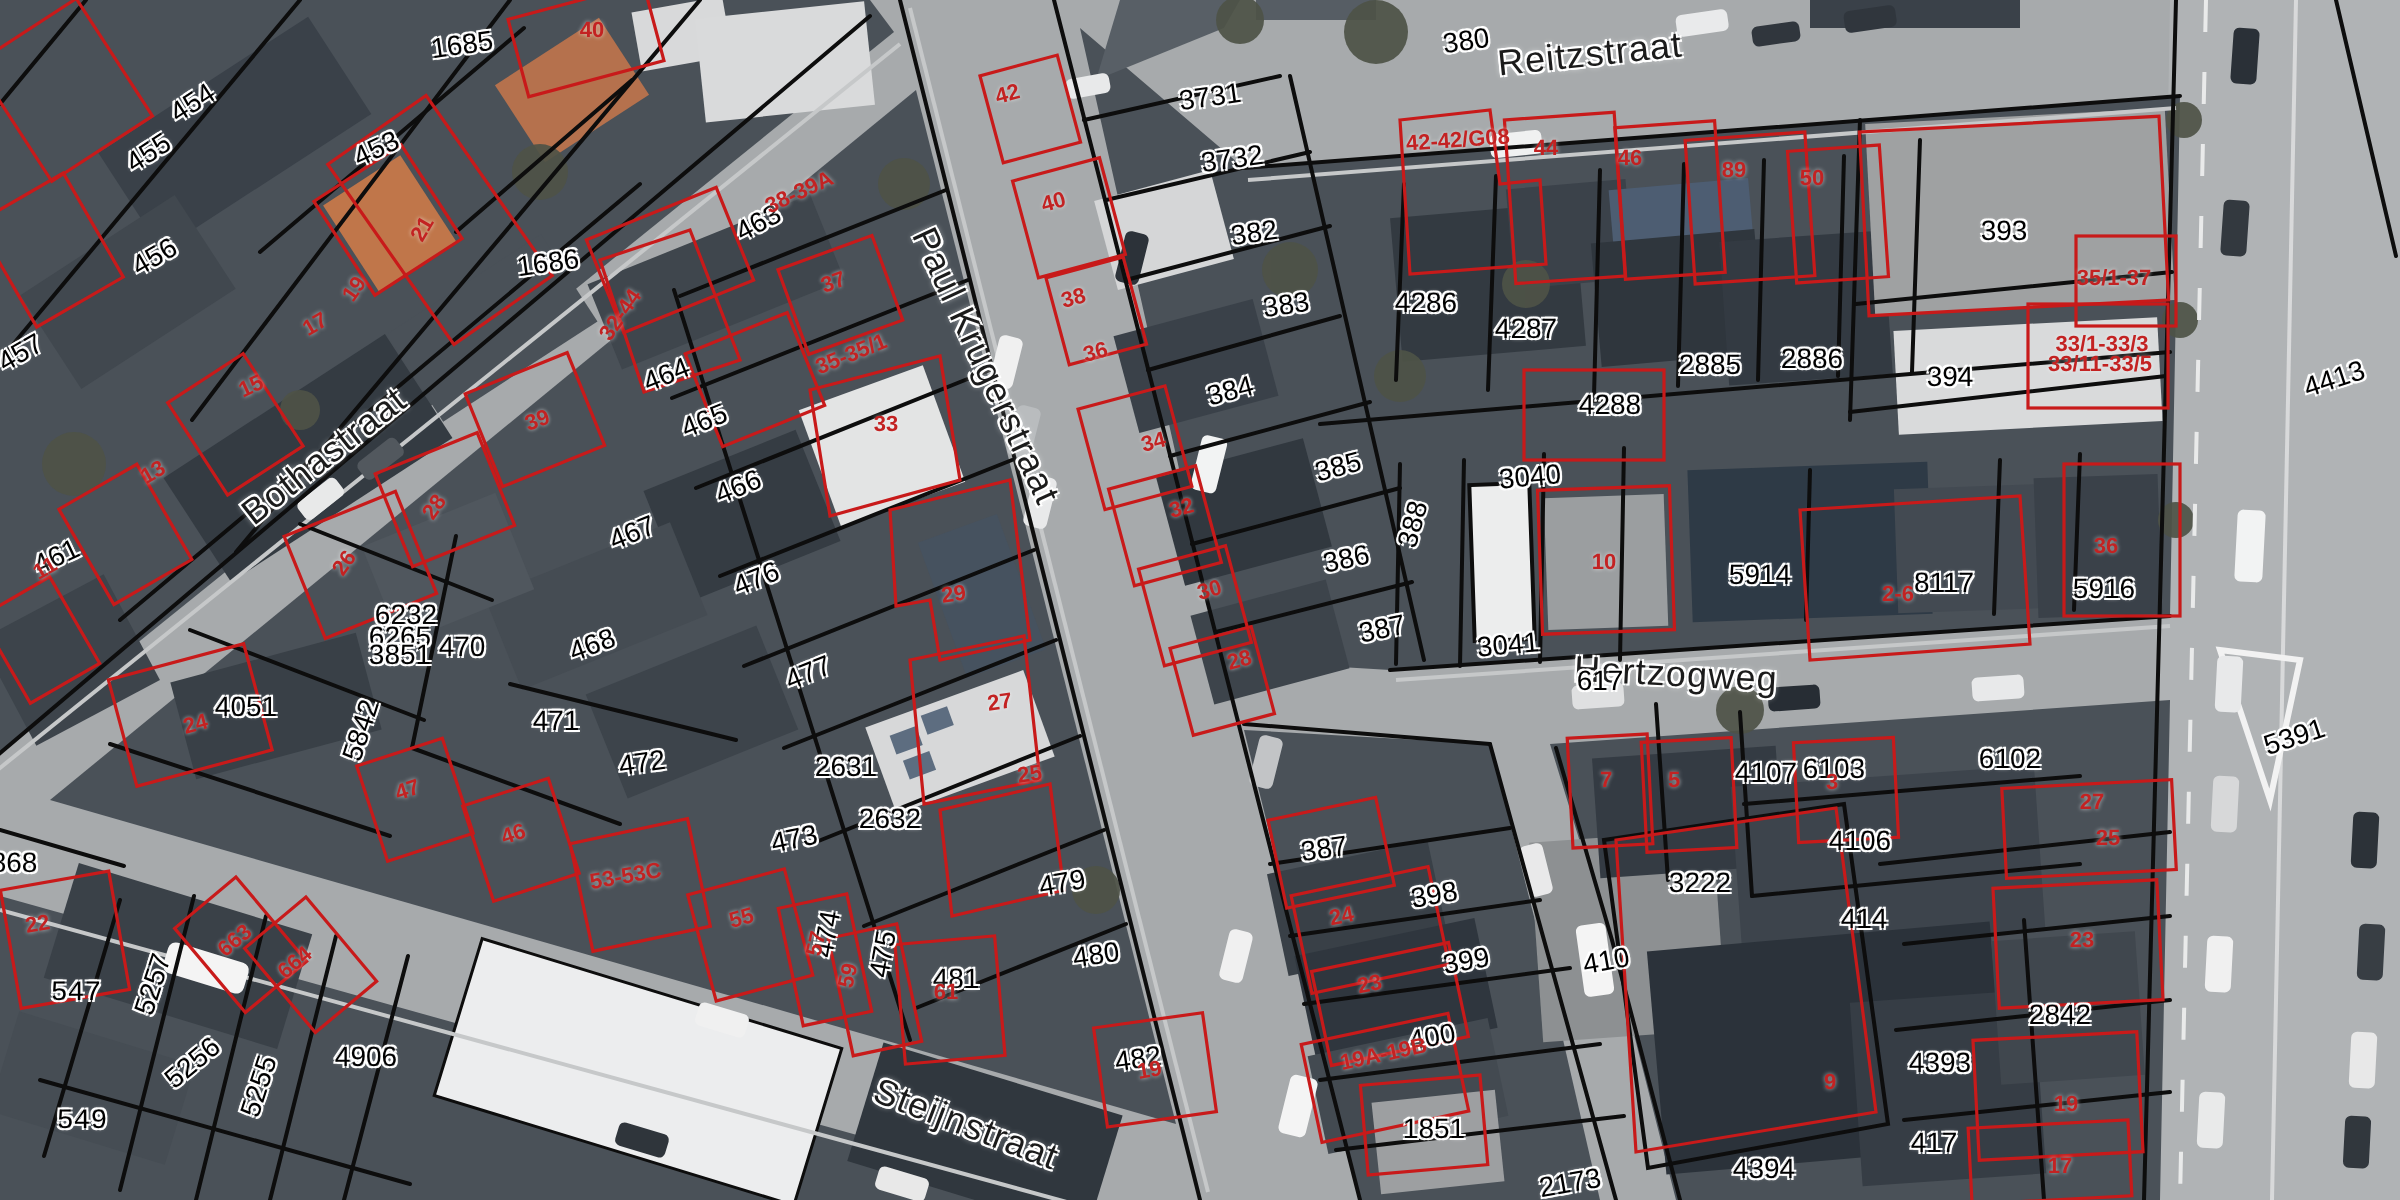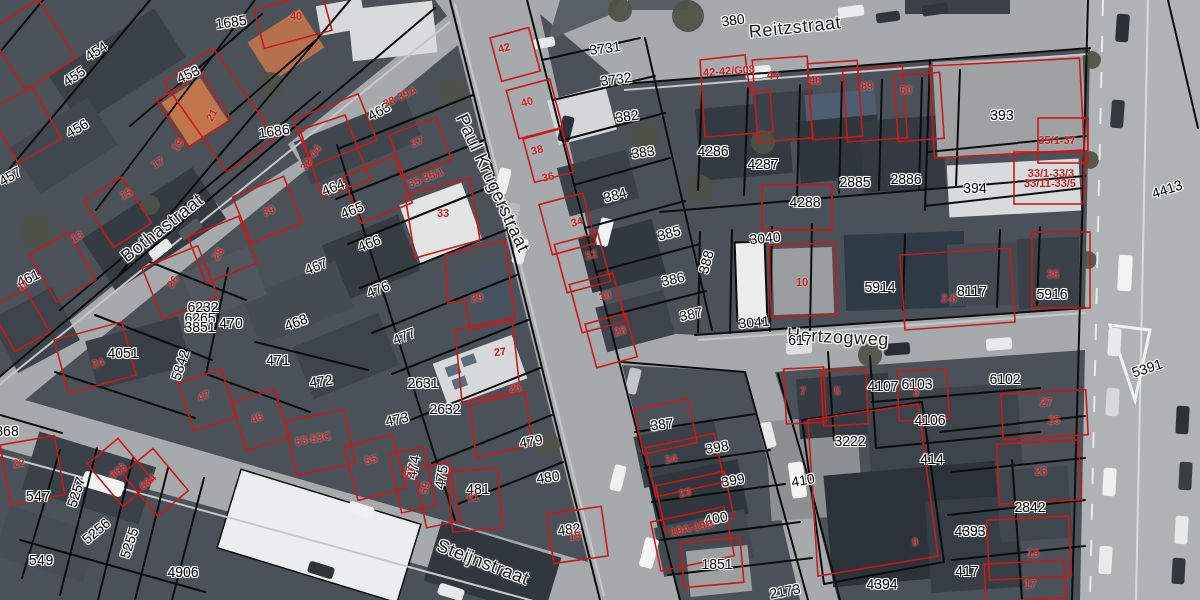--- a/index.html
+++ b/index.html
@@ -360,21 +360,21 @@
       <span class="lbl parcel" style="left: 531px; top: 441px; transform: translate(-50%, -50%) rotate(-10deg);">479</span>
       <span class="lbl parcel" style="left: 548px; top: 477px; transform: translate(-50%, -50%) rotate(-8deg);">480</span>
       <span class="lbl parcel" style="left: 569px; top: 529px; transform: translate(-50%, -50%) rotate(-8deg);">482</span>
       <span class="lbl parcel" style="left: 180px; top: 365px; transform: translate(-50%, -50%) rotate(-72deg);">5842</span>
       <span class="lbl parcel" style="left: 76px; top: 492px; transform: translate(-50%, -50%) rotate(-72deg);">5257</span>
       <span class="lbl parcel" style="left: 96px; top: 531px; transform: translate(-50%, -50%) rotate(-40deg);">5256</span>
       <span class="lbl parcel" style="left: 129px; top: 543px; transform: translate(-50%, -50%) rotate(-72deg);">5255</span>
       <span class="lbl parcel" style="left: 38px; top: 497px; transform: translate(-50%, -50%) rotate(0deg); font-family: Liberation Mono, monospace;">547</span>
       <span class="lbl parcel" style="left: 41px; top: 561px; transform: translate(-50%, -50%) rotate(0deg); font-family: Liberation Mono, monospace;">549</span>
       <span class="lbl parcel" style="left: 7px; top: 431px; transform: translate(-50%, -50%) rotate(0deg);">868</span>
-      <span class="lbl parcel" style="left: 183px; top: 572px; transform: translate(-50%, -50%) rotate(0deg);">4906</span>
+      <span class="lbl parcel" style="left: 183px; top: 528px; transform: translate(-50%, -50%) rotate(0deg);">4906</span>
       <span class="lbl parcel" style="left: 605px; top: 48px; transform: translate(-50%, -50%) rotate(-8deg);">3731</span>
       <span class="lbl parcel" style="left: 616px; top: 79px; transform: translate(-50%, -50%) rotate(-8deg);">3732</span>
       <span class="lbl parcel" style="left: 627px; top: 116px; transform: translate(-50%, -50%) rotate(-8deg);">382</span>
       <span class="lbl parcel" style="left: 643px; top: 152px; transform: translate(-50%, -50%) rotate(-8deg);">383</span>
       <span class="lbl parcel" style="left: 615px; top: 195px; transform: translate(-50%, -50%) rotate(-15deg);">384</span>
       <span class="lbl parcel" style="left: 669px; top: 233px; transform: translate(-50%, -50%) rotate(-15deg);">385</span>
       <span class="lbl parcel" style="left: 673px; top: 279px; transform: translate(-50%, -50%) rotate(-12deg);">386</span>
       <span class="lbl parcel" style="left: 691px; top: 314px; transform: translate(-50%, -50%) rotate(-12deg);">387</span>
       <span class="lbl parcel" style="left: 706px; top: 262px; transform: translate(-50%, -50%) rotate(-75deg);">388</span>
       <span class="lbl parcel" style="left: 733px; top: 20px; transform: translate(-50%, -50%) rotate(-8deg);">380</span>

